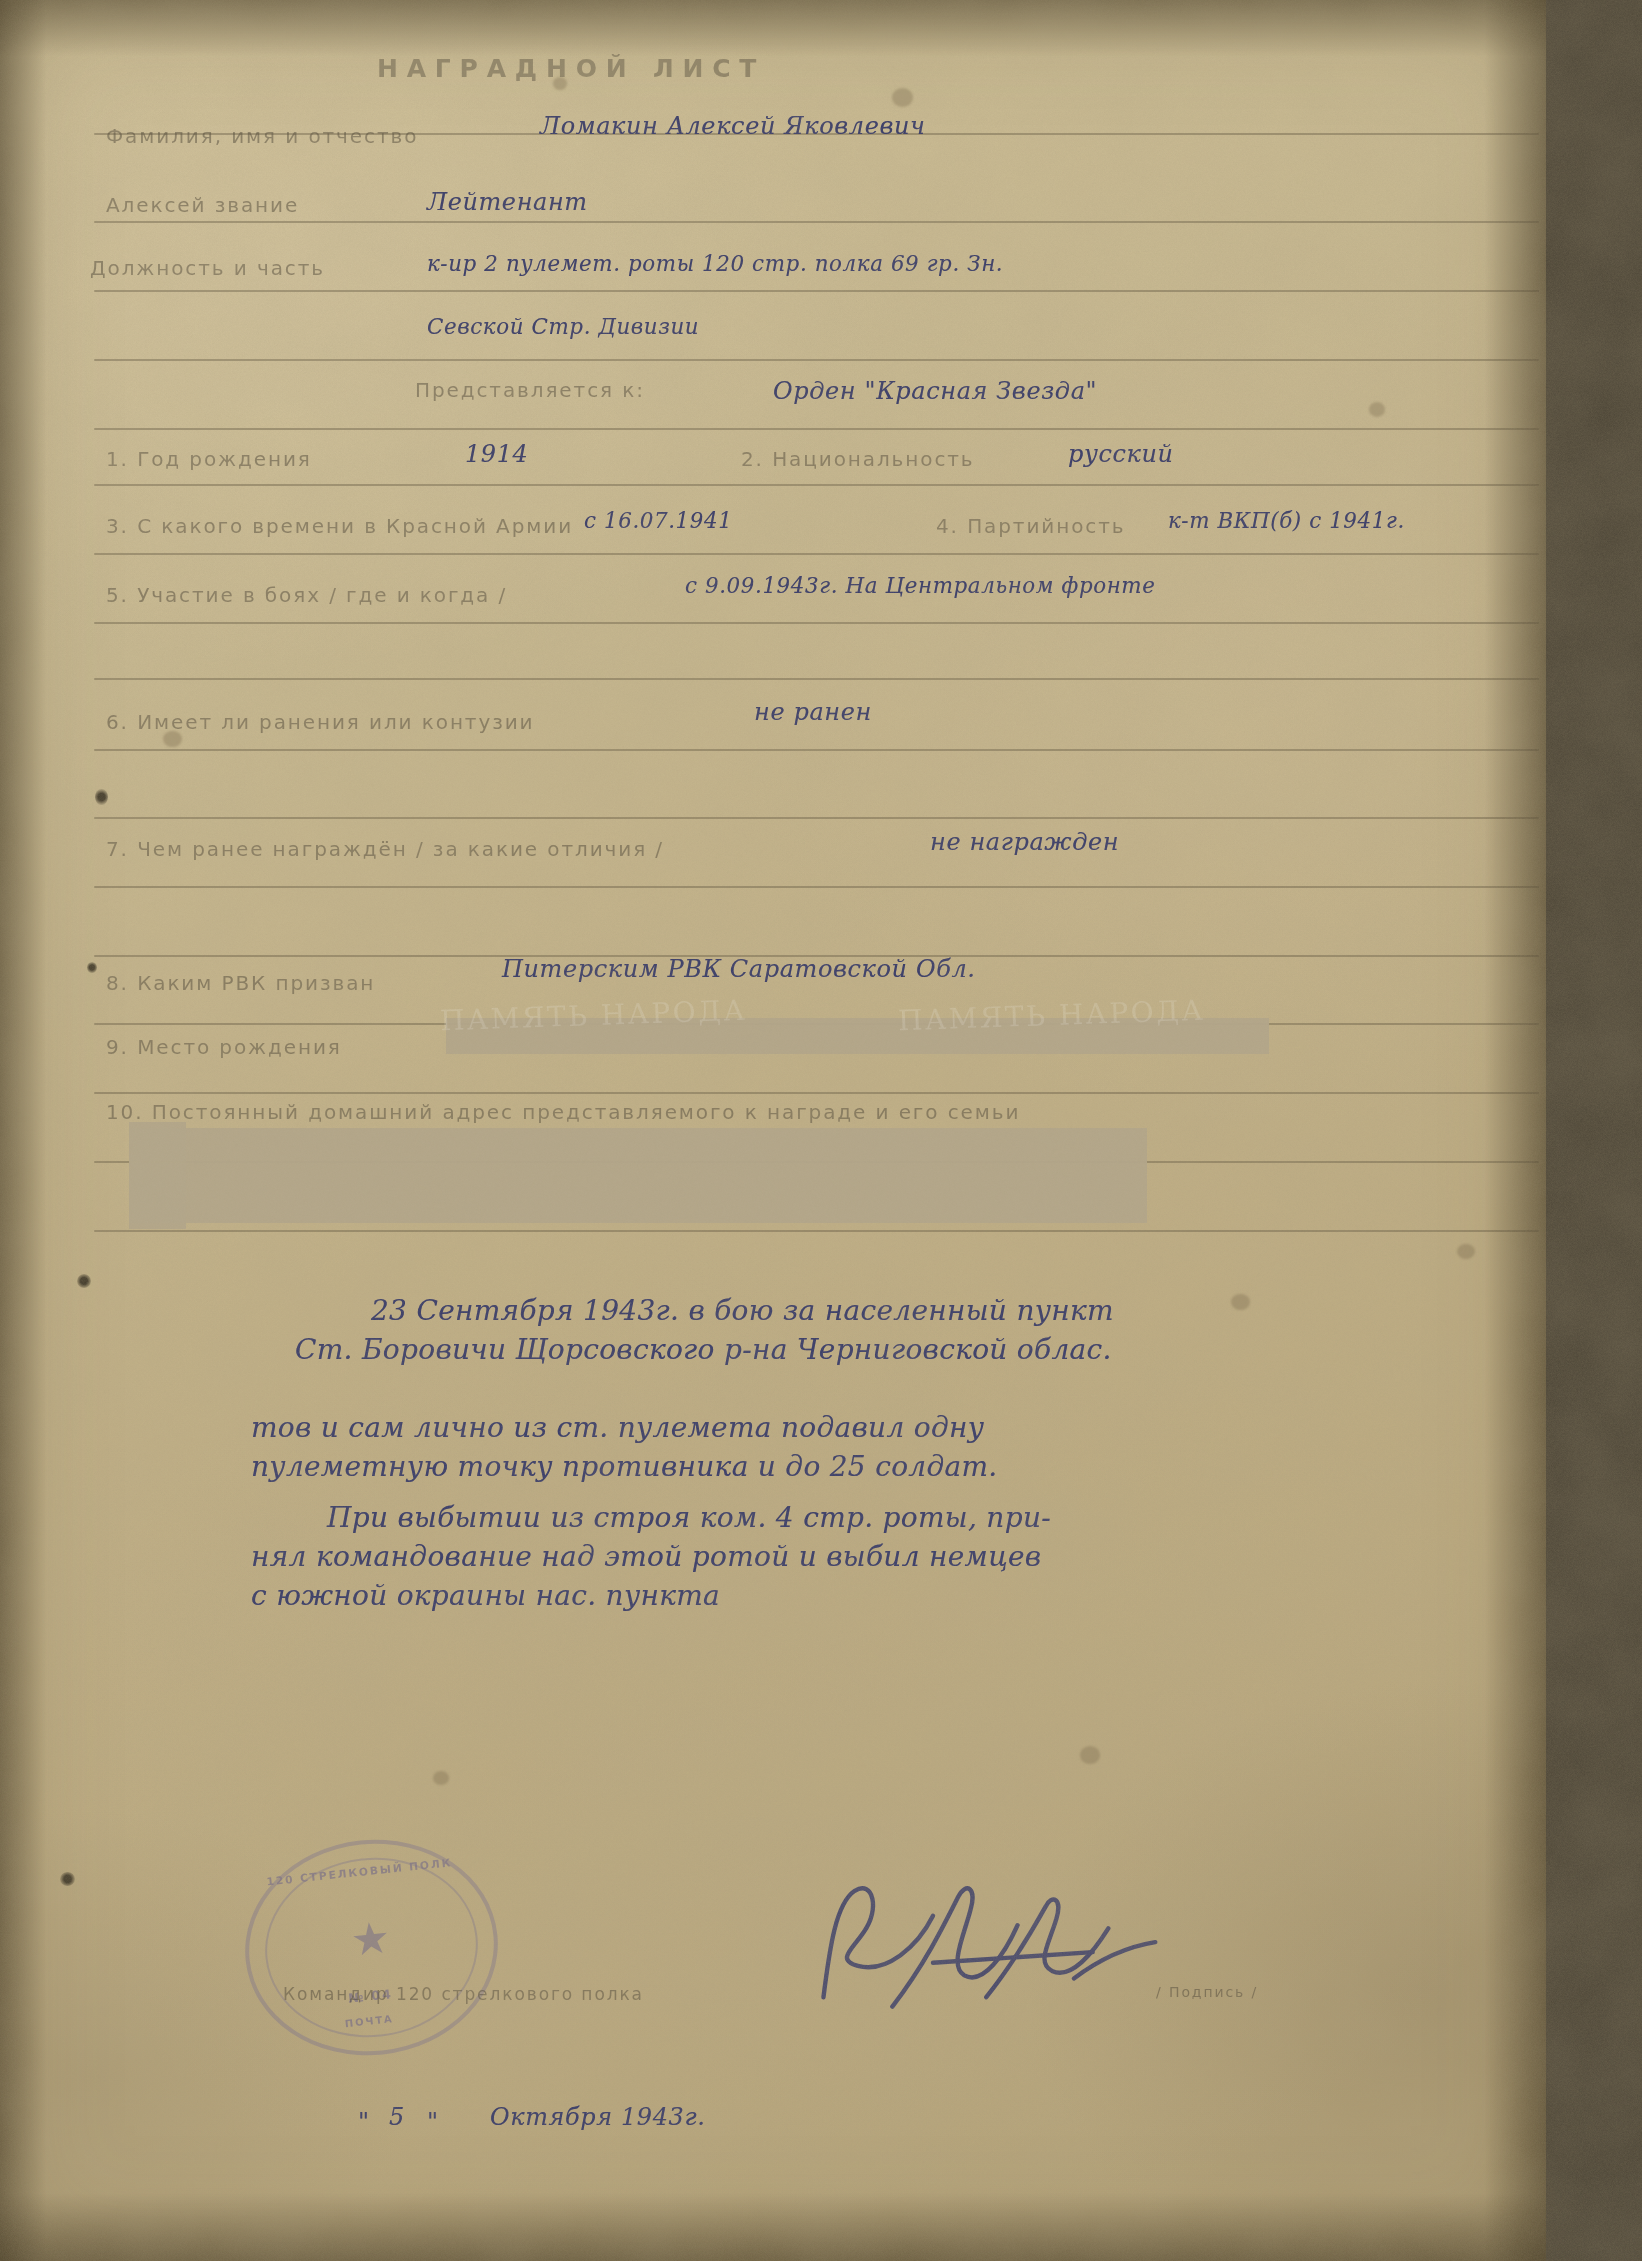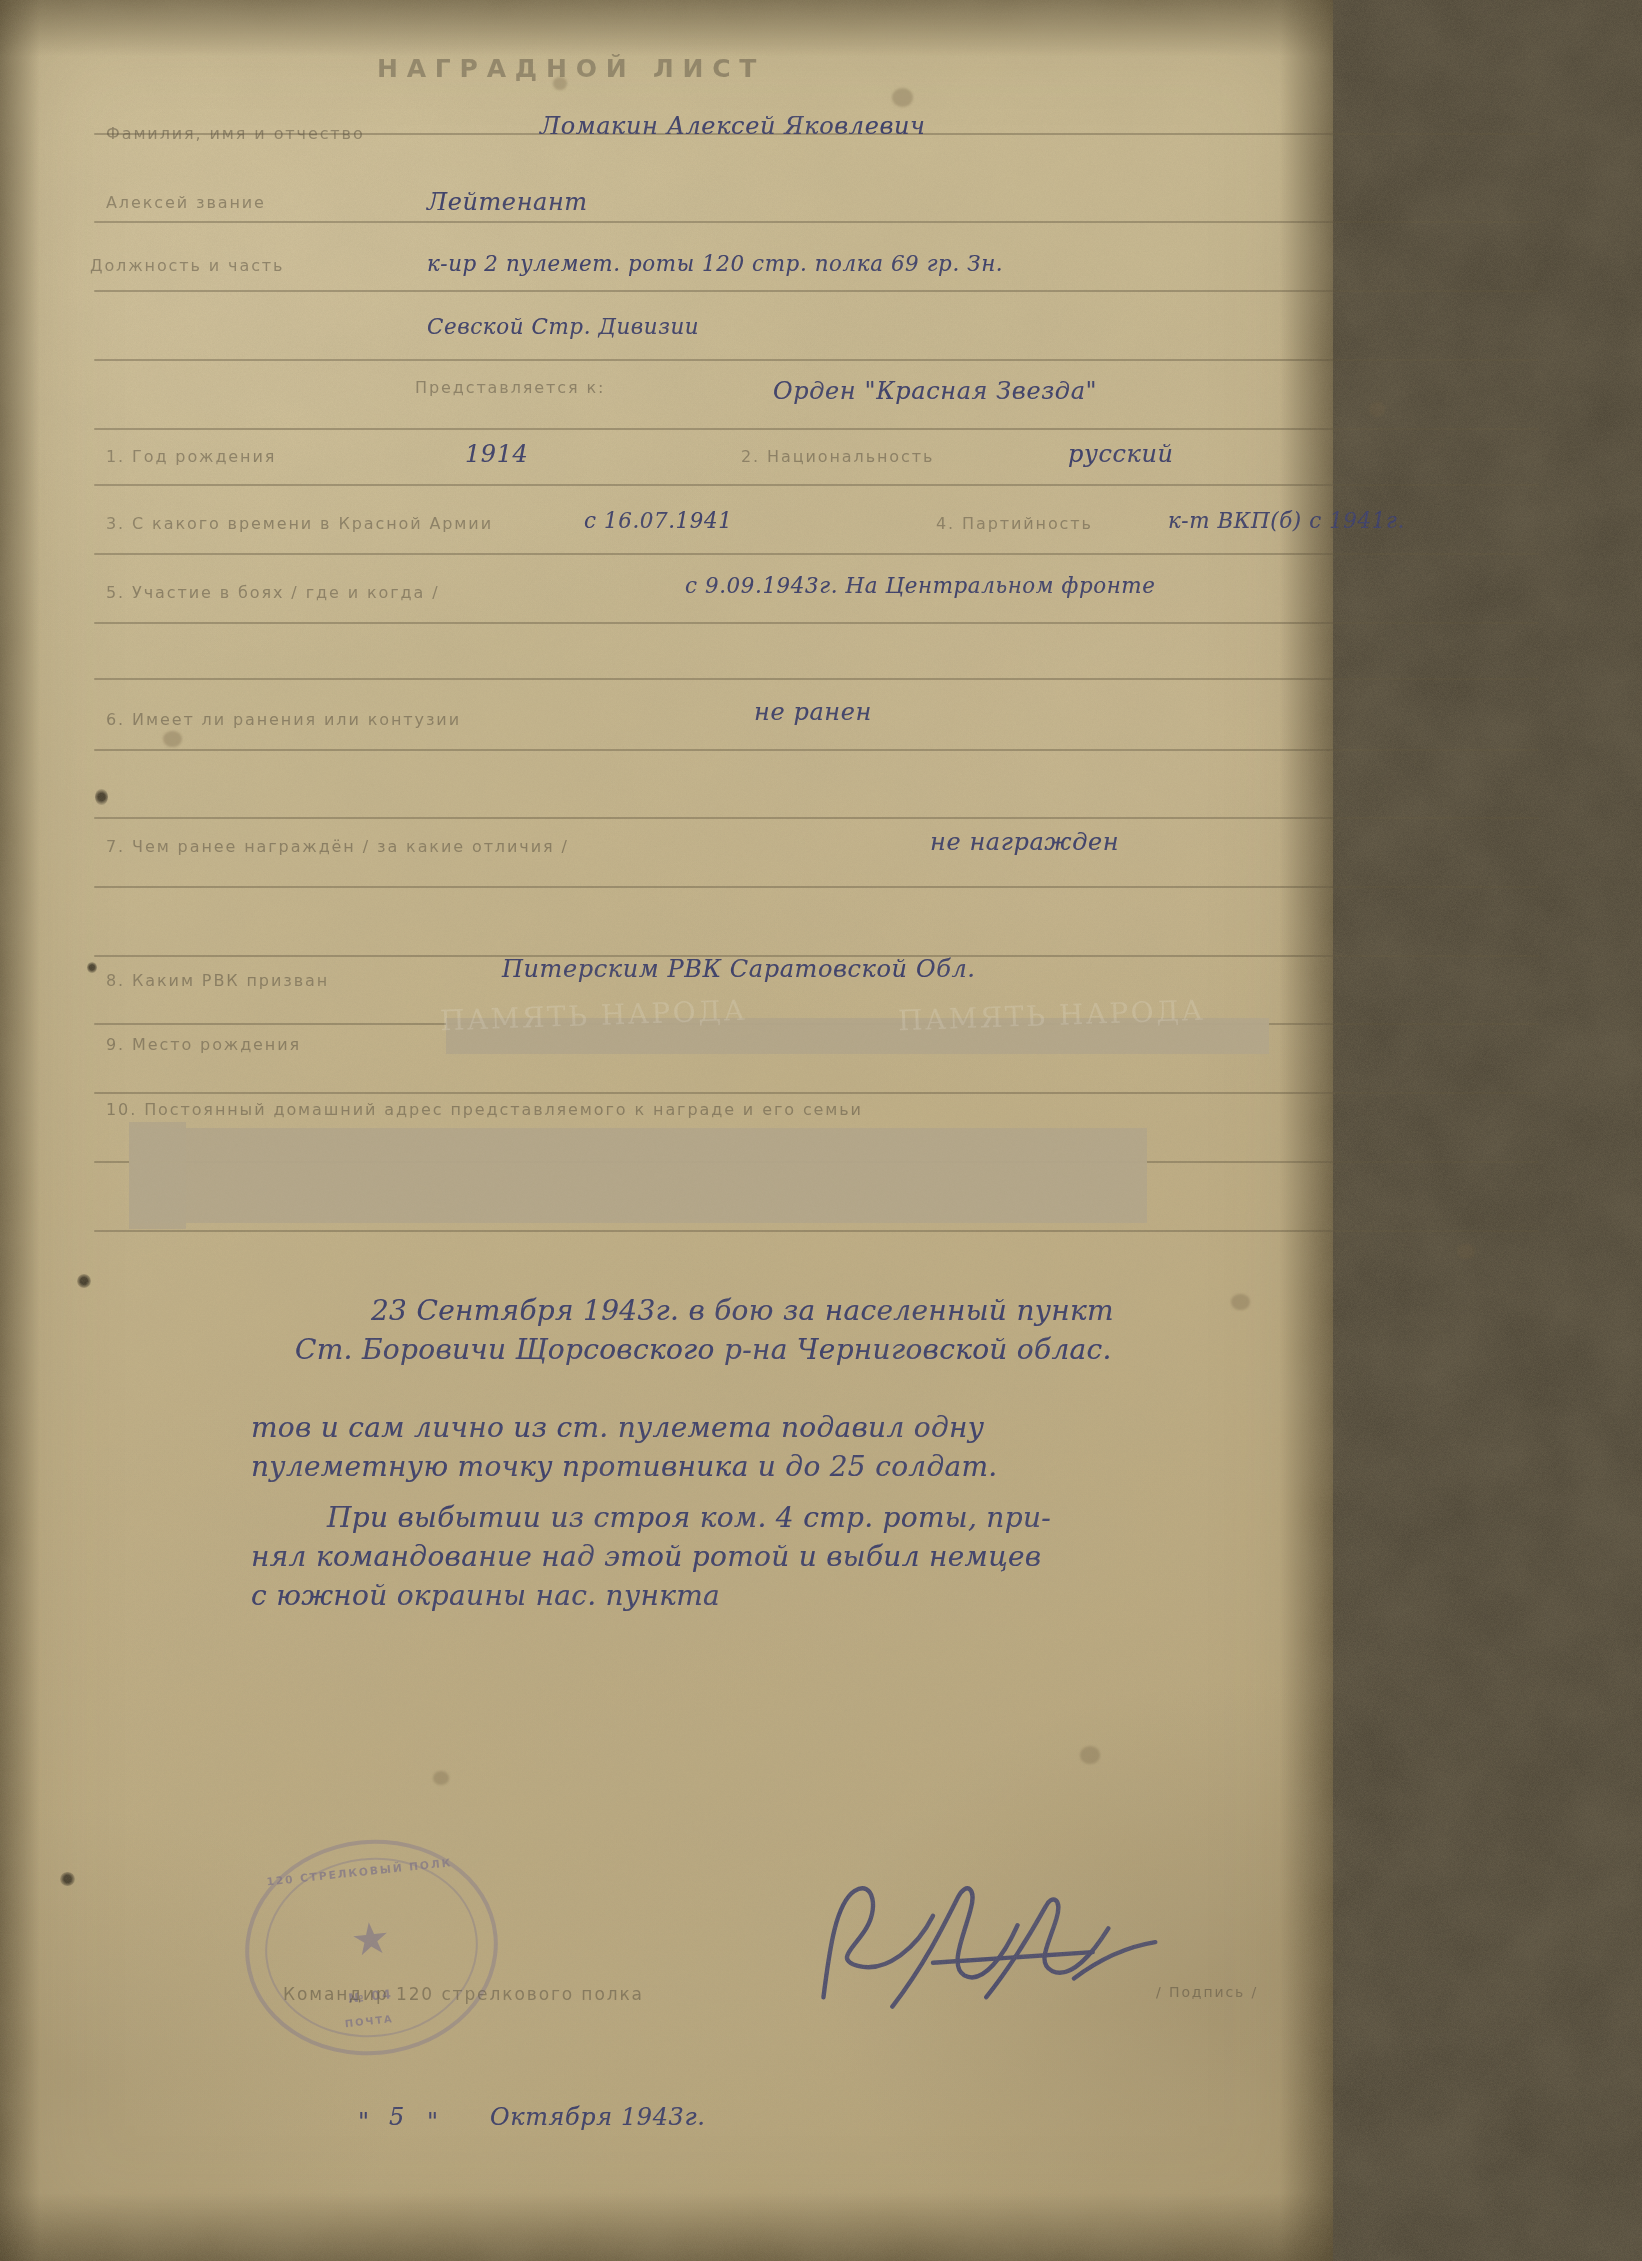--- a/index.html
+++ b/index.html
@@ -11,21 +11,21 @@
     width: 1643px;
     height: 2261px;
     overflow: hidden;
     font-family: "DejaVu Sans", sans-serif;
   }
 
   
   #sheet {
     position: absolute;
     left: 0; top: 0;
-    width: 1333px; height: 2261px;
+    width: 1546px; height: 2261px;
     background:
       radial-gradient(ellipse 879px 565px at 18% 12%, rgba(214,199,163,0.55), rgba(214,199,163,0) 70%),
       radial-gradient(ellipse 754px 628px at 82% 30%, rgba(205,188,150,0.45), rgba(205,188,150,0) 72%),
       radial-gradient(ellipse 1005px 691px at 50% 78%, rgba(186,170,131,0.5), rgba(186,170,131,0) 75%),
       radial-gradient(ellipse 565px 440px at 92% 88%, rgba(150,133,98,0.55), rgba(150,133,98,0) 70%),
       radial-gradient(ellipse 440px 377px at 6% 92%, rgba(160,144,108,0.5), rgba(160,144,108,0) 72%),
       linear-gradient(160deg, #cfc097 0%, #c9ba92 25%, #c2b188 50%, #bdab81 72%, #b2a076 100%);
     box-shadow: inset 0 0 113px rgba(90,75,45,0.35);
   }
 
@@ -57,21 +57,21 @@
     height: 1.9px;
     background: rgba(82,72,52,0.40);
     border-radius: 1.3px;
   }
 
   
   .typed {
     position: absolute;
     color: rgba(72,66,52,0.52);
     font-family: "DejaVu Sans", sans-serif;
-    font-size: 16px;
+    font-size: 20px;
     letter-spacing: 1.9px;
     white-space: nowrap;
     filter: blur(0.4px);
   }
   .typed.title {
     font-size: 25px;
     letter-spacing: 8.8px;
     font-weight: bold;
     color: rgba(70,64,50,0.45);
   }

